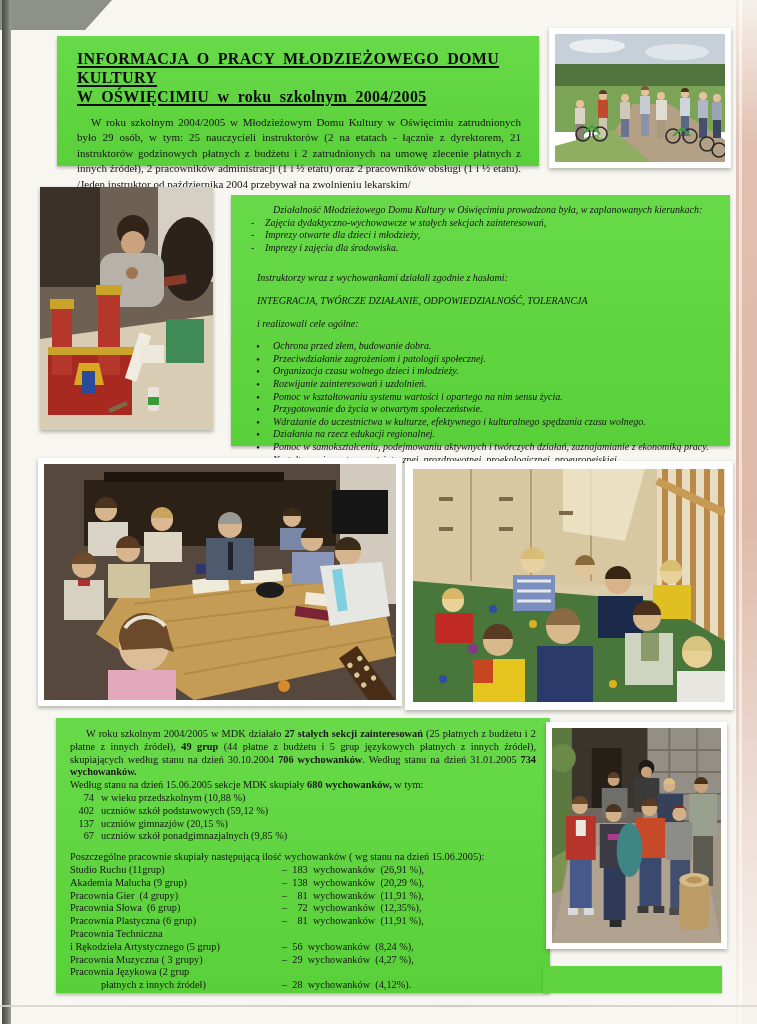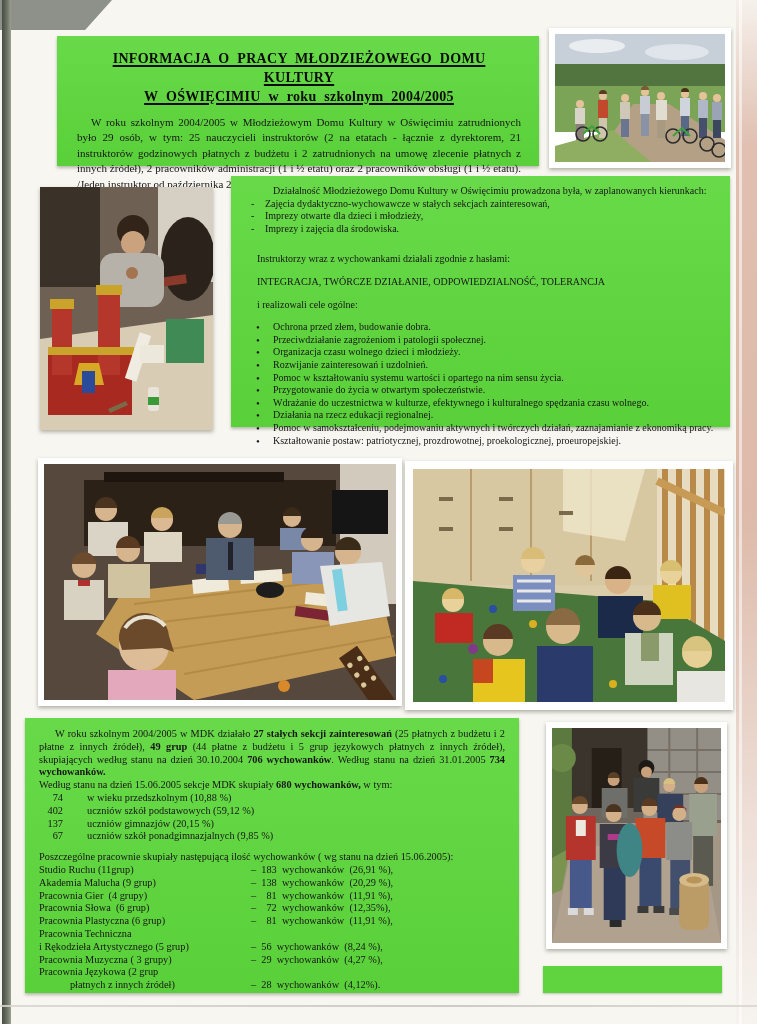--- a/index.html
+++ b/index.html
@@ -13,46 +13,46 @@
   .edge-right{position:absolute;right:0;top:0;width:21px;height:1024px;
     background:linear-gradient(180deg,rgba(232,212,202,.15) 0%,rgba(222,186,170,.9) 14%,#ddbaa9 50%,rgba(234,214,206,.65) 82%,rgba(242,234,230,.25) 100%);}
   .edge-right:before{content:"";position:absolute;left:3px;top:0;width:3px;height:100%;
     background:rgba(255,255,255,.55);}
   .fold-line{position:absolute;left:0;top:1005px;width:100%;height:2px;
     background:linear-gradient(90deg,#d9d6cf,#c7c4bd 60%,#d9d6cf);opacity:.85;}
   
   .block{position:absolute;background:linear-gradient(180deg,#68da49,#59d039);
     box-shadow:0 2px 3px rgba(60,70,50,.35);box-sizing:border-box;}
   .block-1{left:57px;top:36px;width:482px;height:130px;padding:13px 18px 0 20px;}
-  .block-2{left:231px;top:176px;width:499px;height:251px;padding:9px 14px 0 16px;
-    font-size:10px;line-height:12.6px;}
-  .block-3{left:25px;top:718px;width:494px;height:275px;padding:10px 14px 0 14px;
+  .block-2{left:231px;top:195px;width:499px;height:251px;padding:9px 14px 0 16px;
+    font-size:10px;line-height:12.6px;font-style:italic;}
+  .block-3{left:56px;top:718px;width:494px;height:275px;padding:10px 14px 0 14px;
     font-size:10.3px;line-height:12.8px;overflow:hidden;}
   .green-strip{position:absolute;left:543px;top:966px;width:179px;height:27px;
     background:#5fd43f;box-shadow:0 1px 2px rgba(60,70,50,.3);}
   
-  .title-line{display:block;font-size:14px;font-weight:bold;line-height:19px;
+  .title-line{display:block;font-size:16px;font-weight:bold;line-height:19px;
     letter-spacing:.3px;word-spacing:4px;color:#0c0c0c;
-    text-decoration:underline;text-decoration-thickness:1.5px;text-underline-offset:2px;text-align:center;}
+    text-decoration:underline;text-decoration-thickness:1.5px;text-underline-offset:2px;}
   .para{margin:9px 0 0 0;font-size:11px;line-height:15.4px;text-align:justify;text-indent:14px;}
   
   .b2-intro{margin:0;text-align:justify;text-indent:26px;}
   .dash-list,.goal-list{margin:0;padding:0;list-style:none;}
   .dash-item{display:flex;}
   .dash-item .mark{flex:none;width:14px;margin-left:4px;}
   .goal-item{display:flex;}
   .goal-item .dot{flex:none;width:9px;margin-left:9px;margin-right:8px;font-size:11px;}
   .spacer-8{height:8px;}
   .slogan{margin:10px;}
   
   .rich{margin:0;text-align:justify;text-indent:16px;}
   .rich .b{font-weight:bold;}
   .line2{margin:0;}
   .line2 .b{font-weight:bold;}
-  .stat-row{display:flex;gap:17px;}
+  .stat-row{display:flex;}
   .stat-num{flex:none;width:24px;text-align:right;margin-right:7px;}
   .ws-row{display:flex;align-items:flex-end;}
   .ws-name{flex:none;width:212px;white-space:pre-wrap;}
   .ws-val{white-space:pre;}
   
   .photo{position:absolute;background:#fff;box-shadow:0 2px 4px rgba(60,70,50,.4);box-sizing:border-box;}
   .photo svg{display:block;width:100%;height:100%;}
   .photo-bikes{left:549px;top:28px;width:182px;height:140px;padding:6px;}
   .photo-crafts{left:40px;top:187px;width:173px;height:243px;padding:0;}
   .photo-meeting{left:38px;top:458px;width:364px;height:248px;padding:6px;}

